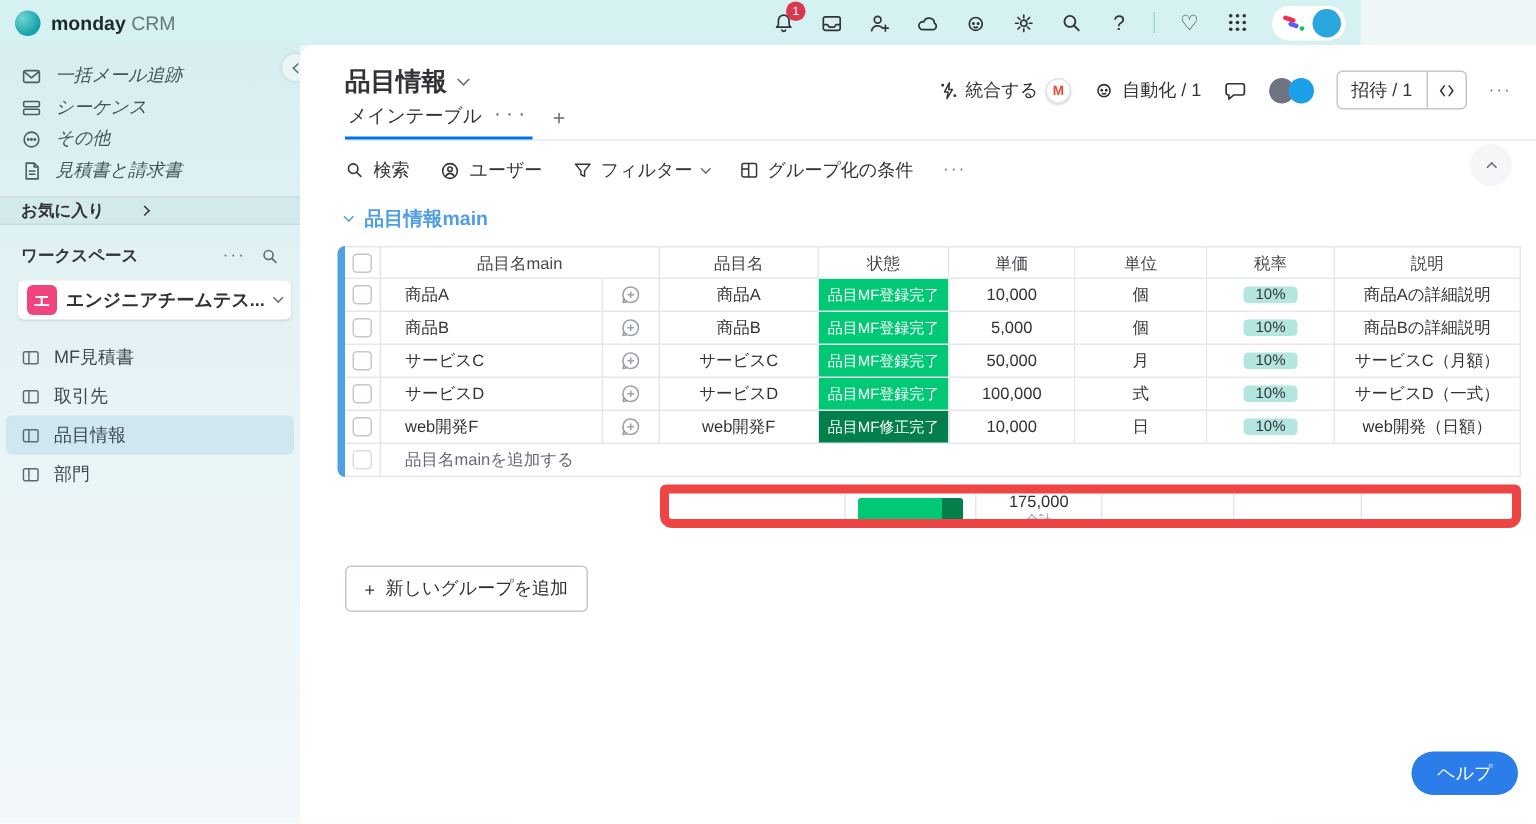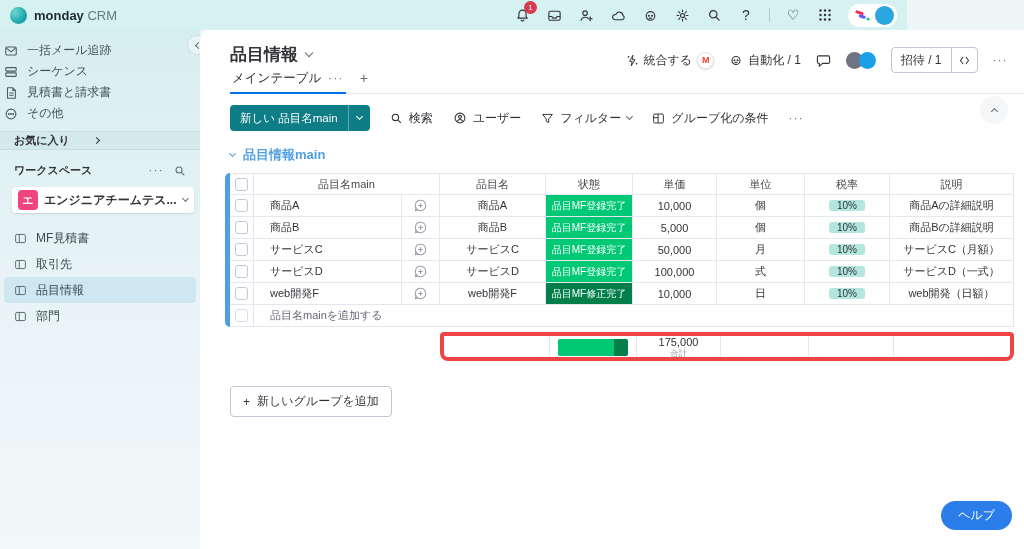--- a/index.html
+++ b/index.html
@@ -24,21 +24,21 @@
   .glyph { font-size:14px; line-height:1; color:#323338; }
   .acct-pill { display:flex; align-items:center; gap:5px; background:#fff; border-radius:12px; padding:2px 3px 2px 7px; }
   .avatar { width:19px; height:19px; border-radius:50%; background:#2aa7de; }
 
   
   .sidebar { position:absolute; left:0; top:30px; bottom:0; width:200px;
     background:linear-gradient(180deg,#d7eef1 0%,#e7f3f6 45%,#f2f8fa 100%); z-index:10; }
   .collapse-btn { position:absolute; left:188px; top:6px; width:18px; height:18px; border-radius:50%;
     background:#eaf5f7; box-shadow:0 0 3px rgba(0,0,0,.12); display:flex; align-items:center; justify-content:center;
     color:#5c6f75; z-index:40; cursor:pointer; }
-  .snav { padding:10px 0 0 4px; }
+  .snav { padding:10px 0 0 14px;font-style:italic; }
   .snav-item { display:flex; align-items:center; gap:9px; height:21px; font-size:12px; color:#42535a; cursor:pointer; }
   .snav-item svg { flex:none; }
   .fav-band { margin-top:7px; padding:1px 14px; background:rgba(150,190,200,.14);
     border-top:1px solid rgba(120,160,170,.15); border-bottom:1px solid rgba(120,160,170,.15);
     display:flex; align-items:center; gap:24px; font-size:11px; font-weight:bold; color:#323338; cursor:pointer; }
   .ws-row { margin:13px 14px 0 14px; display:flex; align-items:center; }
   .ws-label { font-size:11px; font-weight:bold; color:#323338; }
   .ws-row .spacer { flex:1; }
   .ws-tools { display:flex; align-items:center; gap:10px; color:#5a6b72; }
   .ws-select-row { margin:9px 10px 0 12px; display:flex; align-items:center; gap:6px; }
@@ -64,21 +64,21 @@
   .mbadge { width:17px; height:17px; border-radius:50%; background:#fff; border:1px solid #e0e3e8;
     box-shadow:0 1px 2px rgba(0,0,0,.15); color:#ea4335; font-size:9px; font-weight:bold;
     display:flex; align-items:center; justify-content:center; }
   .toggle { display:flex; align-items:center; cursor:pointer; }
   .tg-gray { width:17px; height:17px; border-radius:50%; background:#707382; }
   .tg-blue { width:17px; height:17px; border-radius:50%; background:#1ba0e8; margin-left:-4px; }
   .invite-group { display:flex; align-items:stretch; border:1px solid #c3c6d4; border-radius:4px; overflow:hidden; height:26px; }
   .invite-main { padding:0 9px; display:flex; align-items:center; font-size:12px; cursor:pointer; }
   .invite-link { width:26px; display:flex; align-items:center; justify-content:center; border-left:1px solid #c3c6d4; cursor:pointer; }
 
-  .tabbar { margin:4px 0 0 30px; border-bottom:1px solid #e6e9ef; display:flex; align-items:flex-start; height:24px; }
+  .tabbar { margin:4px 0 0 30px; border-bottom:1px solid #e6e9ef; display:flex; align-items:flex-end; height:24px;font-family:Liberation Mono, monospace; }
   .tab { display:flex; align-items:center; gap:7px; padding:0 2px 5px 2px; border-bottom:2px solid #0073ea;
     font-size:12.5px; color:#323338; cursor:pointer; }
   .add-view { margin:0 0 5px 14px; color:#676879; font-size:14px; cursor:pointer; }
 
   .toolbar { margin:11px 0 0 30px; display:flex; align-items:center; gap:20px; }
   .new-btn { display:flex; align-items:stretch; background:#0e7d85; border-radius:4px; overflow:hidden; height:26px; cursor:pointer; }
   .new-btn-label { padding:0 10px; display:flex; align-items:center; color:#fff; font-size:11.5px; }
   .new-btn-caret { width:22px; display:flex; align-items:center; justify-content:center; border-left:1px solid rgba(255,255,255,.35); color:#fff; }
   .tool { display:flex; align-items:center; gap:6px; font-size:12px; color:#323338; cursor:pointer; }
   .collapse-up { position:absolute; right:16px; top:66px; width:28px; height:28px; border-radius:50%;
@@ -96,21 +96,21 @@
   .thead .tc { border-top:1px solid #e4e7ee; color:#45474f; }
   .tc.cname { justify-content:flex-start; padding-left:16px; }
   .tc.cstatus { padding:0; color:#fff; font-size:10px; }
   .tc.caddlabel { grid-column:2 / 10; justify-content:flex-start; padding-left:16px; color:#676879; }
   .pill { padding:0 8px; border-radius:3px; font-size:10px; color:#323338; }
   .cb { width:13px; height:13px; border:1px solid #c3c6d4; border-radius:3px; background:#fff; cursor:pointer; }
   .cb.lite { border-color:#dadde6; }
   .chatico { color:#9aa0ad; display:flex; }
 
   .sumrow { margin:5px 0 0 210px; width:574px; display:grid; grid-template-columns:106px 87px 84px 88px 85px 124px;
-    height:29px; border:4px solid #ef4444; border-radius:4px 4px 8px 8px; background:#fff; overflow:hidden; }
+    height:29px; border:6px solid #ef4444; border-radius:4px 4px 8px 8px; background:#fff; overflow:hidden;padding-left:12px; }
   .sc { border-right:1px solid #e4e7ee; display:flex; align-items:center; justify-content:center; }
   .sc:last-child { border-right:none; }
   .sc-bar { padding:0 8px; }
   .dist-bar { display:flex; width:100%; height:17px; border-radius:2px; overflow:hidden; }
   .sc-total { flex-direction:column; line-height:1.15; }
   .sum-val { font-size:11px; color:#323338; }
   .sum-lbl { font-size:8.5px; color:#9aa0ab; }
 
   .add-group-btn { margin:25px 0 0 30px; display:inline-flex; align-items:center; gap:7px; padding:6px 12px;
     border:1px solid #c3c6d4; border-radius:4px; background:#fff; font-size:12px; color:#323338; cursor:pointer;
@@ -222,35 +222,35 @@
         <span>一括メール追跡</span>
       </div>
       <div class="snav-item">
         <svg width="14" height="14" viewBox="0 0 16 16" fill="none" stroke="#4a5b61" stroke-width="1.2" stroke-linecap="round">
             <rect x="2" y="3" width="12" height="4" rx="1"></rect>
             <rect x="2" y="9" width="12" height="4" rx="1"></rect>
           </svg>
         <span>シーケンス</span>
       </div>
       <div class="snav-item">
-        <svg width="14" height="14" viewBox="0 0 16 16" fill="none" stroke="#4a5b61" stroke-width="1.2" stroke-linejoin="round">
-            <path d="M4 2h6l3 3v9H4z"></path>
-            <path d="M10 2v3h3"></path>
-            <path d="M6 8h5M6 10.5h5"></path>
-          </svg>
-        <span>見積書と請求書</span>
-      </div>
-      <div class="snav-item">
         <svg width="14" height="14" viewBox="0 0 16 16" fill="none" stroke="#4a5b61" stroke-width="1.2">
             <circle cx="8" cy="8" r="5.6"></circle>
             <circle cx="5.5" cy="8" r="0.5" fill="#4a5b61"></circle>
             <circle cx="8" cy="8" r="0.5" fill="#4a5b61"></circle>
             <circle cx="10.5" cy="8" r="0.5" fill="#4a5b61"></circle>
           </svg>
         <span>その他</span>
+      </div>
+      <div class="snav-item">
+        <svg width="14" height="14" viewBox="0 0 16 16" fill="none" stroke="#4a5b61" stroke-width="1.2" stroke-linejoin="round">
+            <path d="M4 2h6l3 3v9H4z"></path>
+            <path d="M10 2v3h3"></path>
+            <path d="M6 8h5M6 10.5h5"></path>
+          </svg>
+        <span>見積書と請求書</span>
       </div>
     </div>
     <div class="fav-band">
       <span>お気に入り</span>
         <i class="chev right sm"></i>
     </div>
     <div class="ws-row">
       <span class="ws-label">ワークスペース</span>
       <span class="spacer"></span>
       <span class="ws-tools">
@@ -347,26 +347,20 @@
 
     <div class="tabbar">
       <span class="tab">
         <span>メインテーブル</span>
         <span class="mdots">···</span>
       </span>
       <span class="add-view">+</span>
     </div>
 
     <div class="toolbar">
-      <span class="new-btn">
-        <span class="new-btn-label">新しい 品目名main</span>
-        <span class="new-btn-caret">
-            <i class="chev down sm"></i>
-          </span>
-      </span>
       <span class="tool">
         <svg width="13" height="13" viewBox="0 0 16 16" fill="none" stroke="#323338" stroke-width="1.3" stroke-linecap="round">
             <circle cx="6.7" cy="6.7" r="3.9"></circle>
             <path d="M9.6 9.6l3.4 3.4"></path>
           </svg>
         <span>検索</span>
       </span>
       <span class="tool">
         <svg width="14" height="14" viewBox="0 0 16 16" fill="none" stroke="#323338" stroke-width="1.2">
             <circle cx="8" cy="8" r="5.6"></circle>

